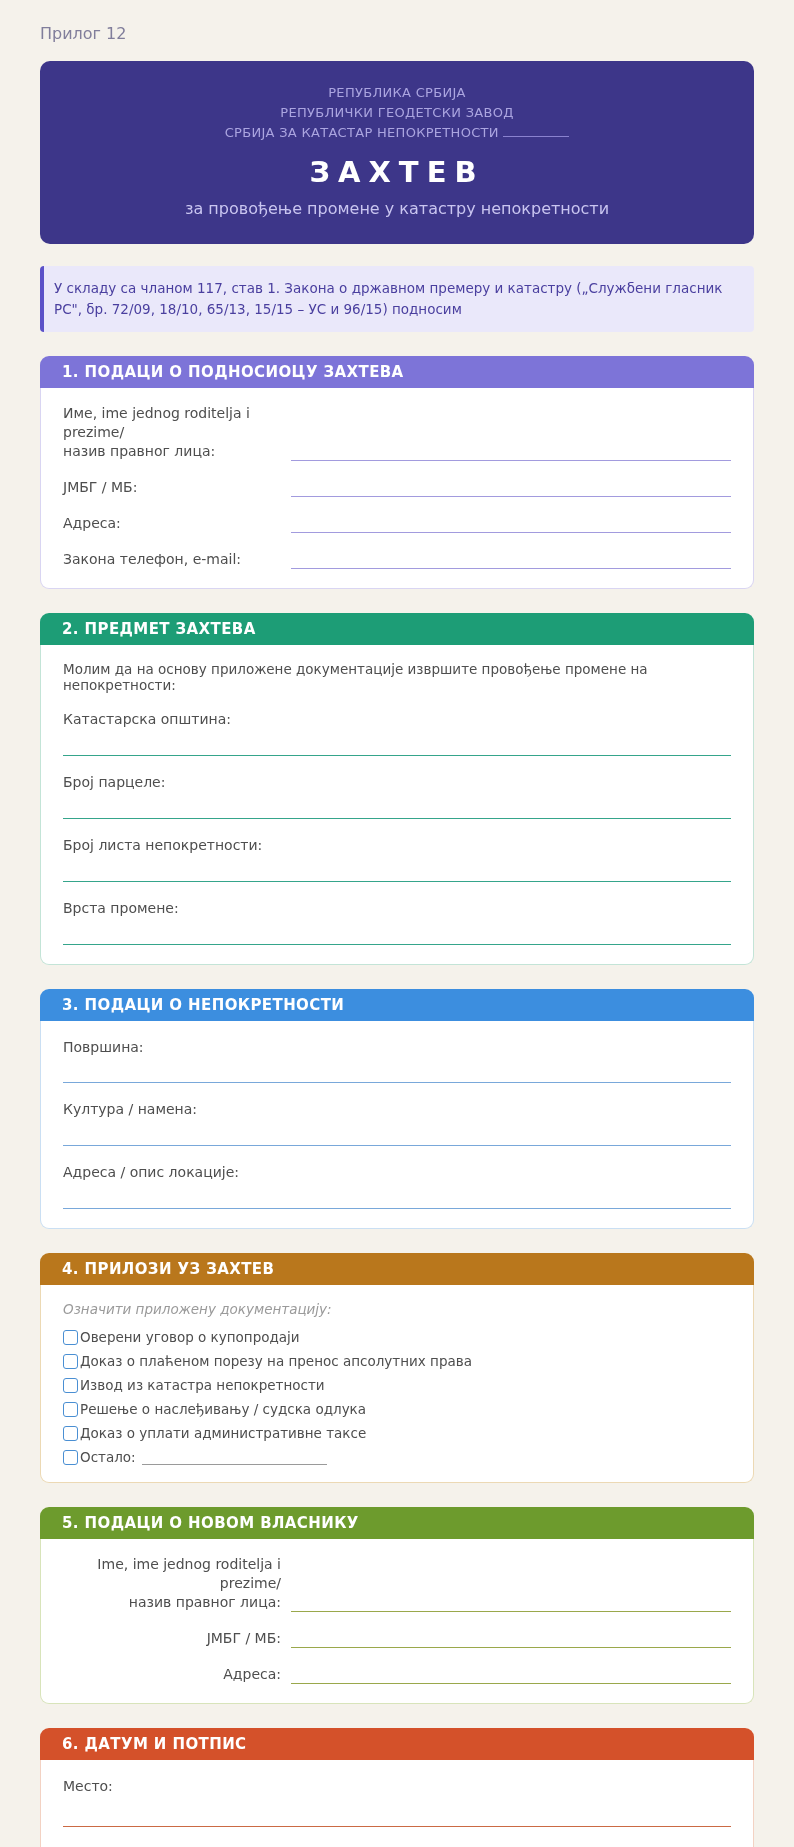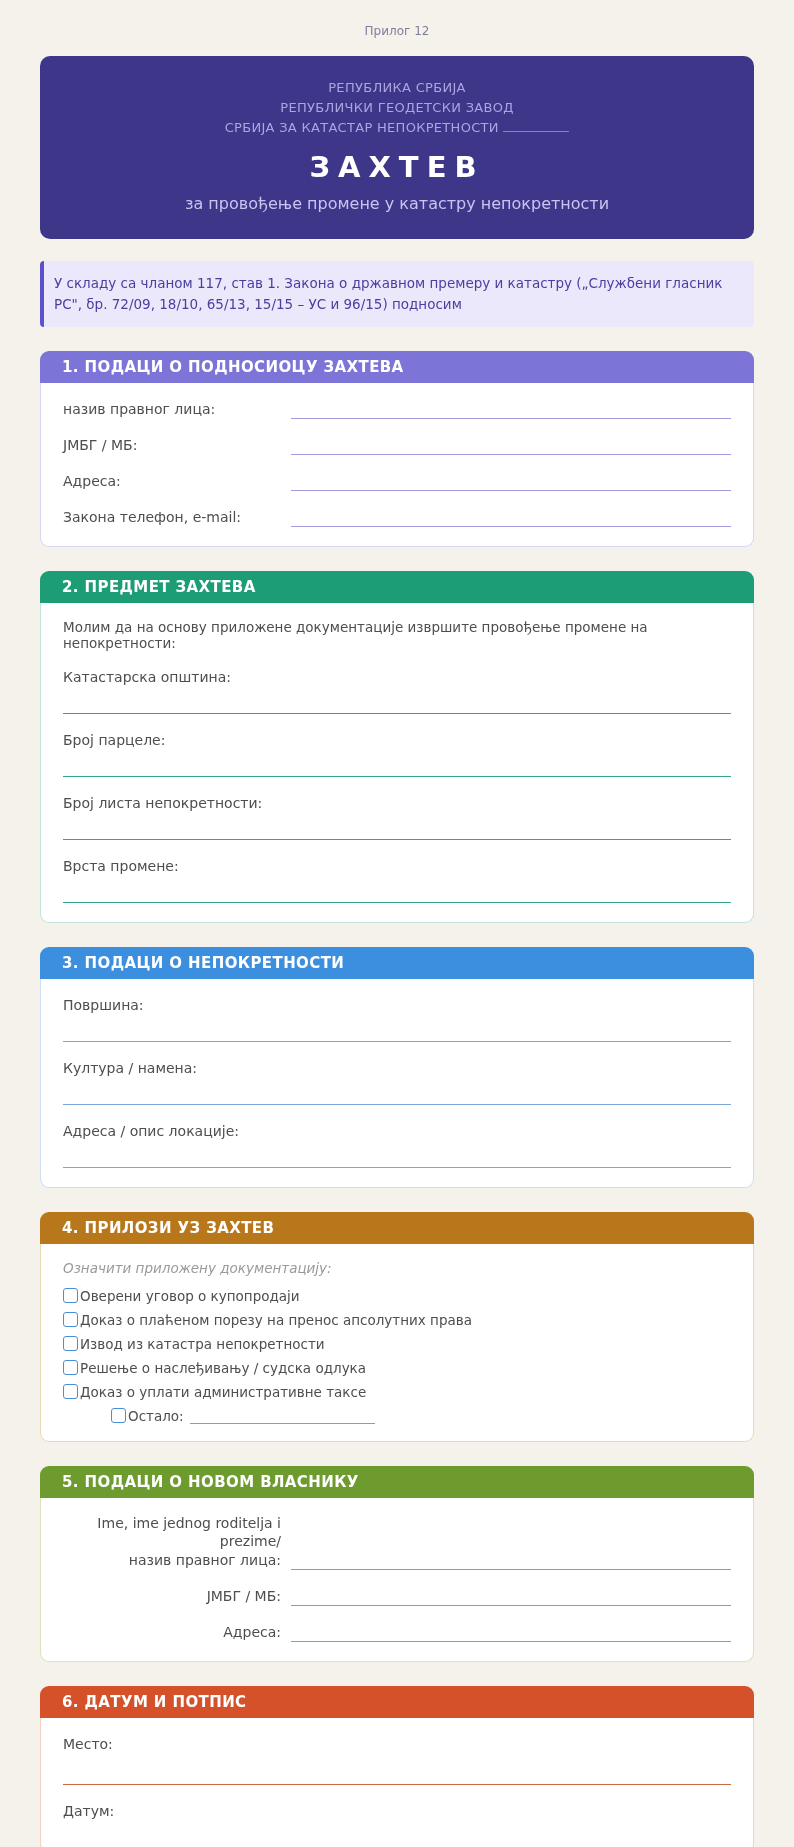--- a/index.html
+++ b/index.html
@@ -15,21 +15,21 @@
     --label:#4e4e4e;
   }
   *{box-sizing:border-box;margin:0;padding:0;}
   html,body{background:var(--pg-bg);}
   body{
     width:794px;
     font-family:"DejaVu Sans","Liberation Sans",sans-serif;
     color:var(--label);
   }
   .page{width:794px;padding:0 40px 30px;}
-  .attachment{ text-align:center; padding:24px 0 10px; color:#817e9b; font-size:12px;}
+  .attachment{ text-align:left; padding:24px 0 10px; color:#817e9b; font-size:16px;}
   
   .masthead{
     background:var(--indigo); color:#fff; text-align:center;
     border-radius:10px; padding:22px 20px 26px; margin-top:8px;
   }
   .org-line{color:#aba5e0;font-size:13px;line-height:1.55;letter-spacing:.3px;}
   .blank-seg{display:inline-block;width:66px;border-bottom:1px solid #8a82cf;height:12px;vertical-align:baseline;}
   .doc-title{color:#fff;font-size:29px;font-weight:bold;letter-spacing:8px;margin-top:12px;}
   .doc-subtitle{color:#c9c5f0;font-size:16px;margin-top:10px;}
   
@@ -94,20 +94,21 @@
     <div class="doc-subtitle">за провођење промене у катастру непокретности</div>
   </div>
 
   <div class="intro-box">У складу са чланом 117, став 1. Закона о државном премеру и катастру („Службени гласник РС", бр. 72/09, 18/10, 65/13, 15/15 – УС и 96/15) подносим</div>
 
   <div class="card">
     <div class="card-header h-s1">1. ПОДАЦИ О ПОДНОСИОЦУ ЗАХТЕВА</div>
     <div class="card-body b-s1">
       <div class="inline-field">
         <div class="lbl">
+          <div>Име, ime jednog roditelja i prezime/</div>
           <div>назив правног лица:</div>
         </div>
         <div class="iline"></div>
       </div>
       <div class="inline-field">
         <div class="lbl">ЈМБГ / МБ:</div>
         <div class="iline"></div>
       </div>
       <div class="inline-field">
         <div class="lbl">Адреса:</div>
@@ -178,21 +179,21 @@
         <span class="check-label">Извод из катастра непокретности</span>
       </div>
       <div class="check-row">
         <span class="checkbox"></span>
         <span class="check-label">Решење о наслеђивању / судска одлука</span>
       </div>
       <div class="check-row">
         <span class="checkbox"></span>
         <span class="check-label">Доказ о уплати административне таксе</span>
       </div>
-      <div class="check-row" style="margin-bottom:2px;margin-left:48px;">
+      <div class="check-row" style="margin-bottom:2px;">
         <span class="checkbox"></span>
         <span class="check-label">Остало:</span>
         <span class="ostalo-line"></span>
       </div>
     </div>
   </div>
 
   <div class="card">
     <div class="card-header h-s5">5. ПОДАЦИ О НОВОМ ВЛАСНИКУ</div>
     <div class="card-body b-s5">

